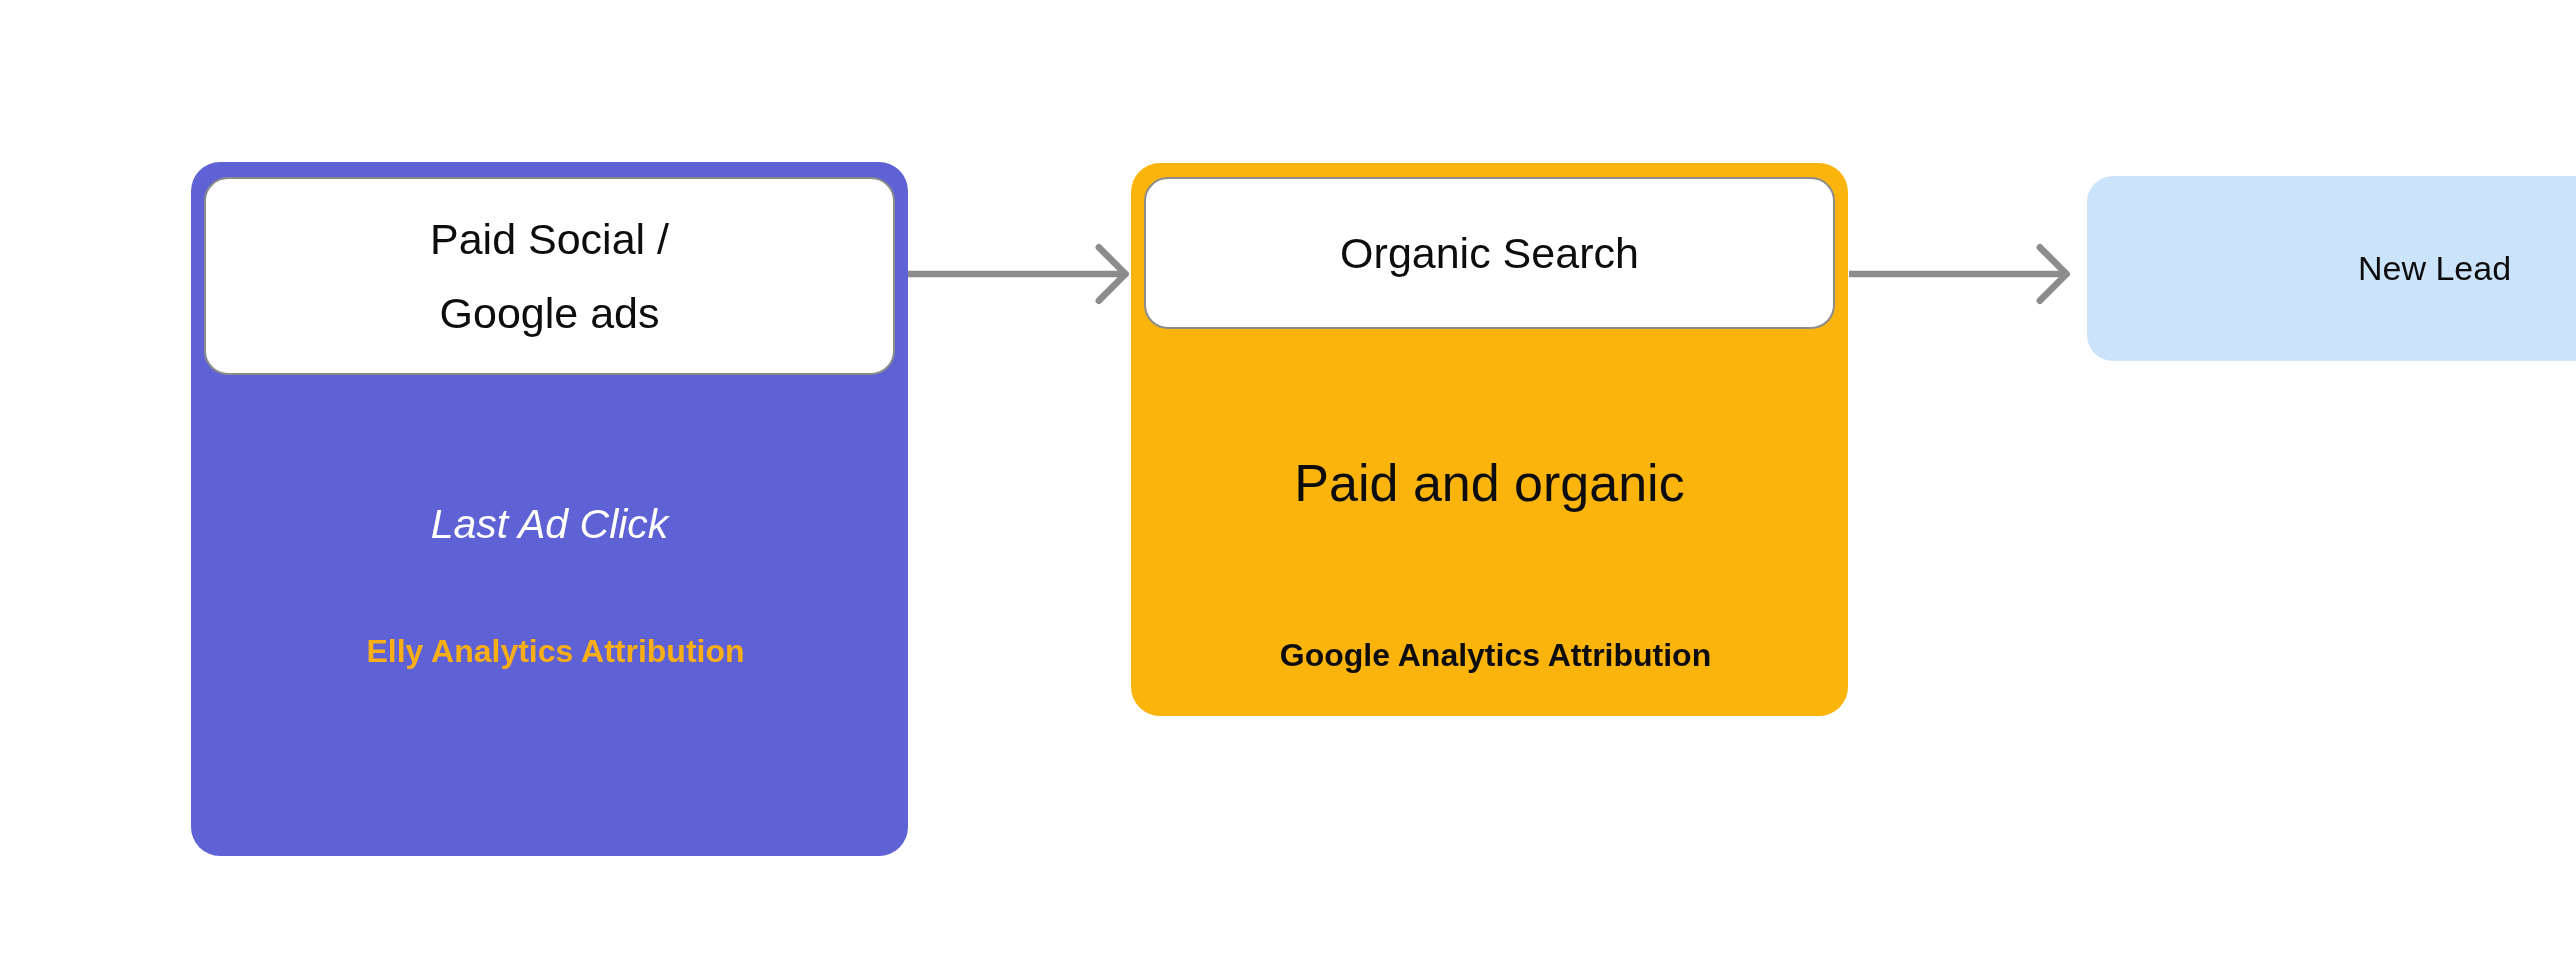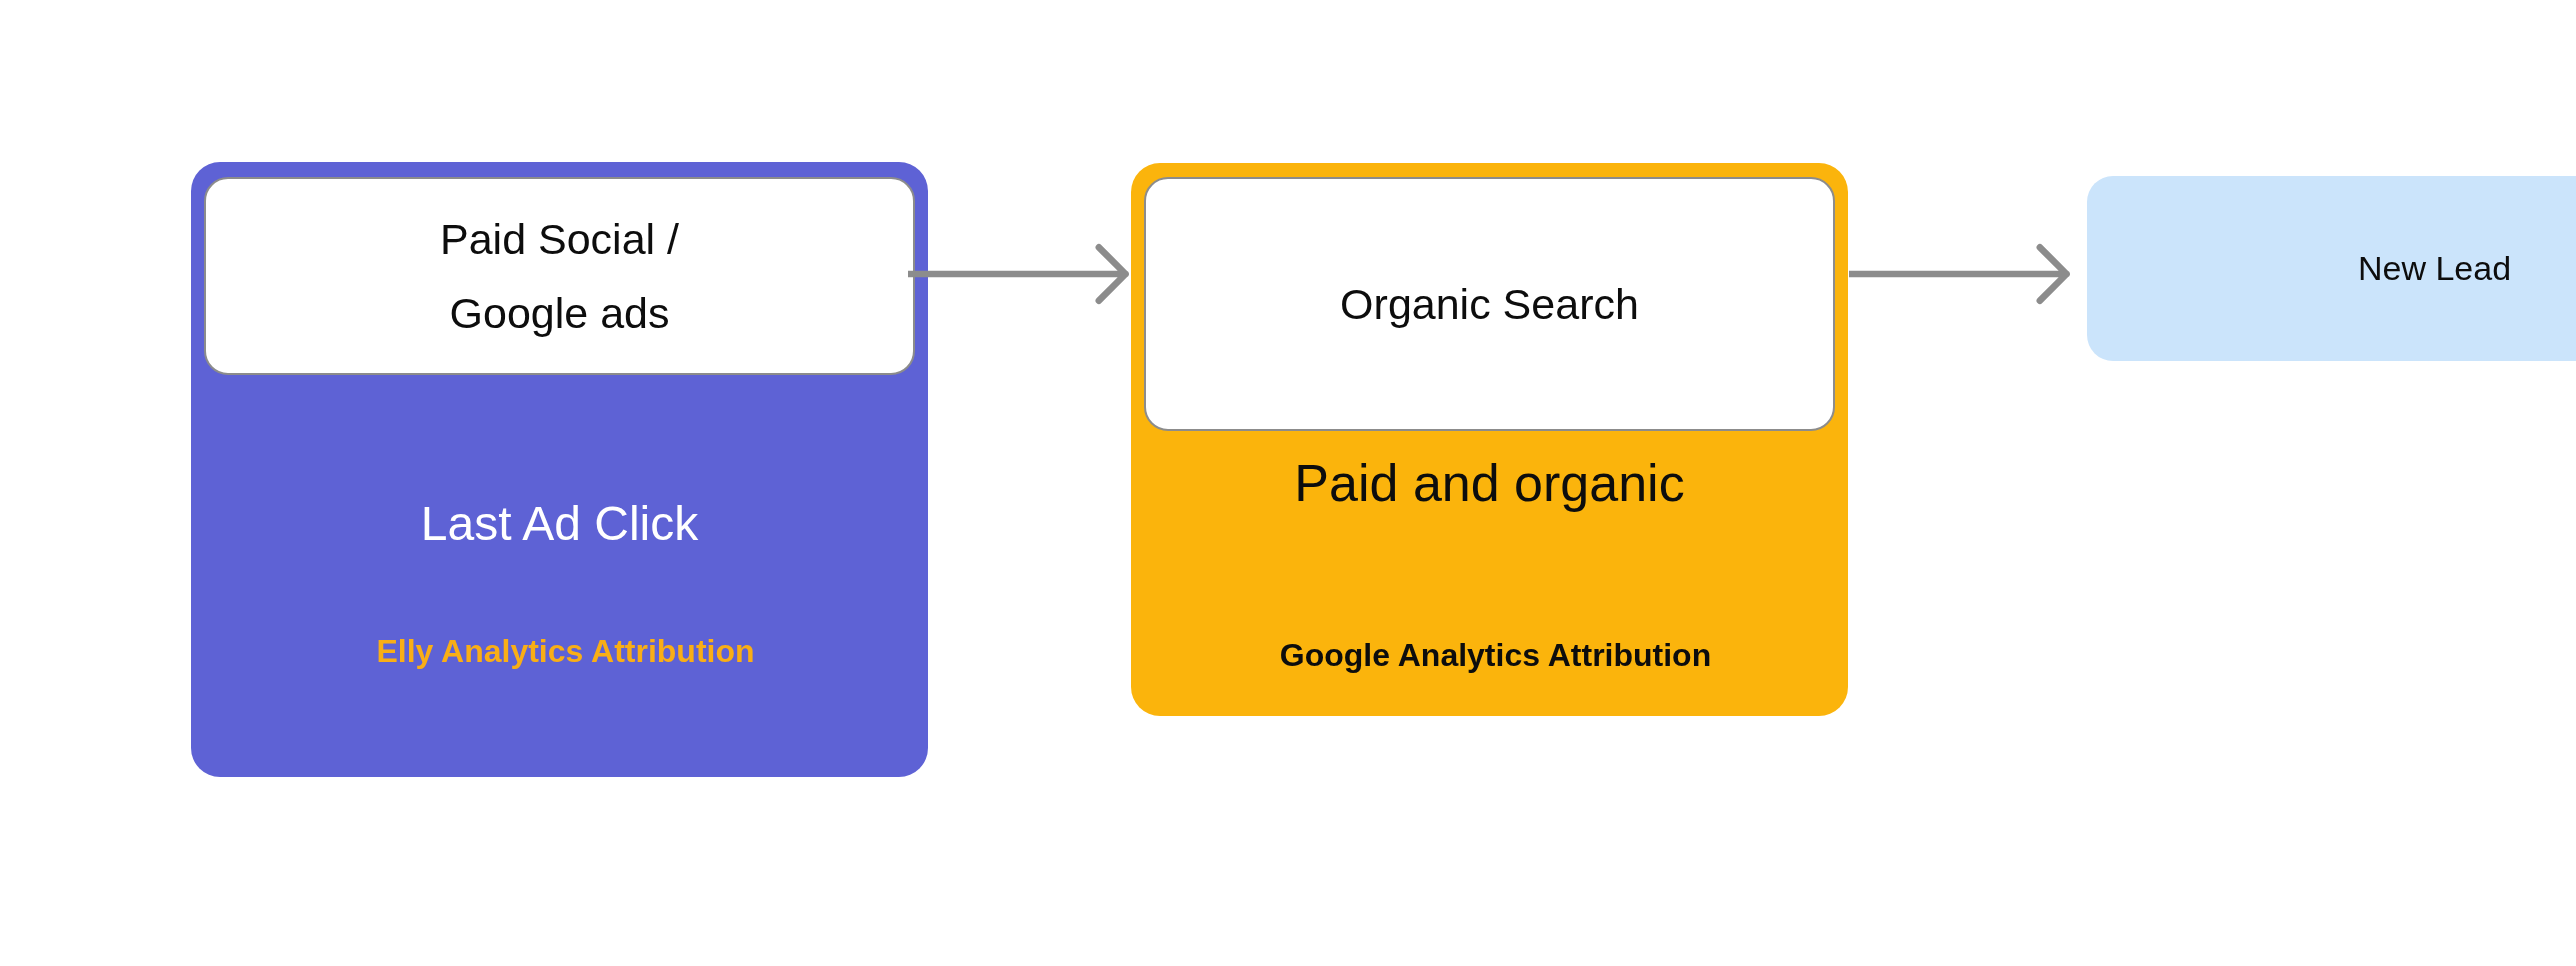--- a/index.html
+++ b/index.html
@@ -14,43 +14,43 @@
   }
   html,body{margin:0;padding:0;background:#fff;}
   .canvas{
     position:relative;
     width:3843px;height:967px;
     background:#fff;
     overflow:hidden;
     font-family:"Liberation Sans","DejaVu Sans",sans-serif;
   }
   .node{position:absolute;border-radius:29px;}
-  .node--purple{left:191px;top:162px;width:717px;height:615px;background:var(--node1-bg);padding-left:20px;}
+  .node--purple{left:191px;top:162px;width:717px;height:694px;background:var(--node1-bg);}
   .node--amber{left:1131px;top:163px;width:717px;height:553px;background:var(--node2-bg);}
   .node--blue{
     left:2087px;top:176px;width:695px;height:185px;
     background:var(--node3-bg);border-radius:26px;
     display:flex;align-items:center;justify-content:center;
   }
   .label-card{
     position:absolute;left:13px;right:13px;top:15px;height:198px;
     box-sizing:border-box;
     background:#fff;border:2.6px solid var(--card-border);border-radius:24px;
     display:flex;align-items:center;justify-content:center;
   }
-  .node--amber .label-card{top:14.4px;height:254px;}
+  .node--amber .label-card{top:14.4px;height:152px;}
   .label-text{
     text-align:center;color:var(--text-dark);
     font-size:43px;line-height:74px;font-weight:400;
   }
   .node-title{
     position:absolute;left:0;right:0;text-align:center;
     font-weight:400;
   }
-  .node--purple .node-title{top:330px;font-size:48px;line-height:64px;color:var(--text-light);}
+  .node--purple .node-title{top:330px;font-size:41px;line-height:64px;color:var(--text-light);font-style:italic;}
   .node--amber .node-title{top:276px;font-size:52px;line-height:89px;color:var(--text-dark);}
   .node-caption{
     position:absolute;left:0;right:0;text-align:center;
     font-size:32px;line-height:37px;font-weight:700;margin-left:12px;
   }
   .node--purple .node-caption{top:471px;color:var(--caption1-color);}
   .node--amber .node-caption{top:474px;color:var(--text-dark);}
   .blue-label{font-size:34px;color:var(--text-dark);font-weight:400;}
   .arrow{position:absolute;display:block;}
   .arrow--one{left:908px;top:233px;}

